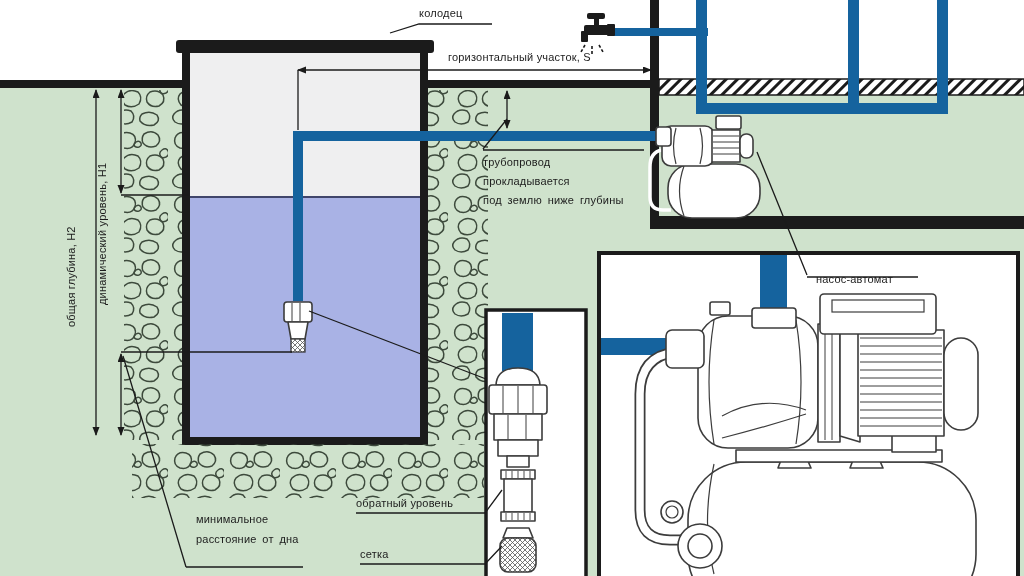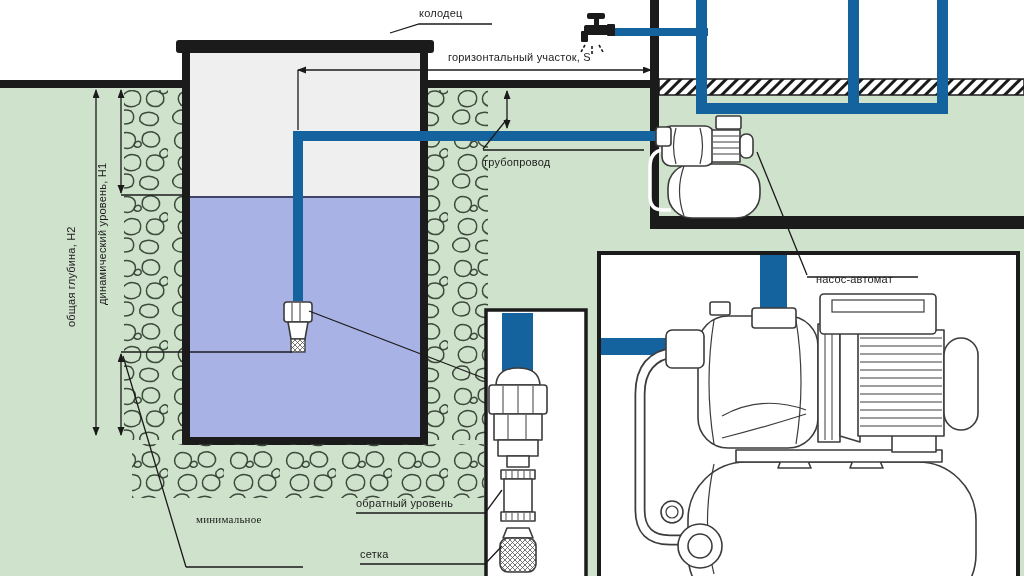--- a/index.html
+++ b/index.html
@@ -241,26 +241,29 @@
     <path class="dim" d="M360 564 L485 564 L502 546"></path>
     <path class="dim" d="M757 152 L807 275 M807 277 L918 277"></path>
   </g>
 </svg>
 
 <div class="lbl" style="left:419px;top:6px;">колодец</div>
 <div class="lbl" style="left:448px;top:50px;">горизонтальный участок, S</div>
 
 <div class="lbl note" style="left:483px;top:153px;">
   <div>трубопровод</div>
+  <div>прокладывается</div>
+  <div>под землю ниже глубины</div>
 </div>
 
 <div class="lbl vlbl" style="left:64px;top:142px;height:185px;">общая глубина, Н2</div>
 <div class="lbl vlbl" style="left:95px;top:110px;height:195px;">динамический уровень, Н1</div>
 
-<div class="lbl note2" style="left:196px;top:509px;font-family:Liberation Serif, serif;">
+<div class="lbl note2" style="left:196px;top:509px;">
   <div>минимальное</div>
+  <div>расстояние от дна</div>
 </div>
 
 <div class="lbl" style="left:356px;top:496px;">обратный уровень</div>
 <div class="lbl" style="left:360px;top:547px;">сетка</div>
 <div class="lbl" style="left:816px;top:272px;">насос-автомат</div>
 
 </div>
 
 </body></html>

